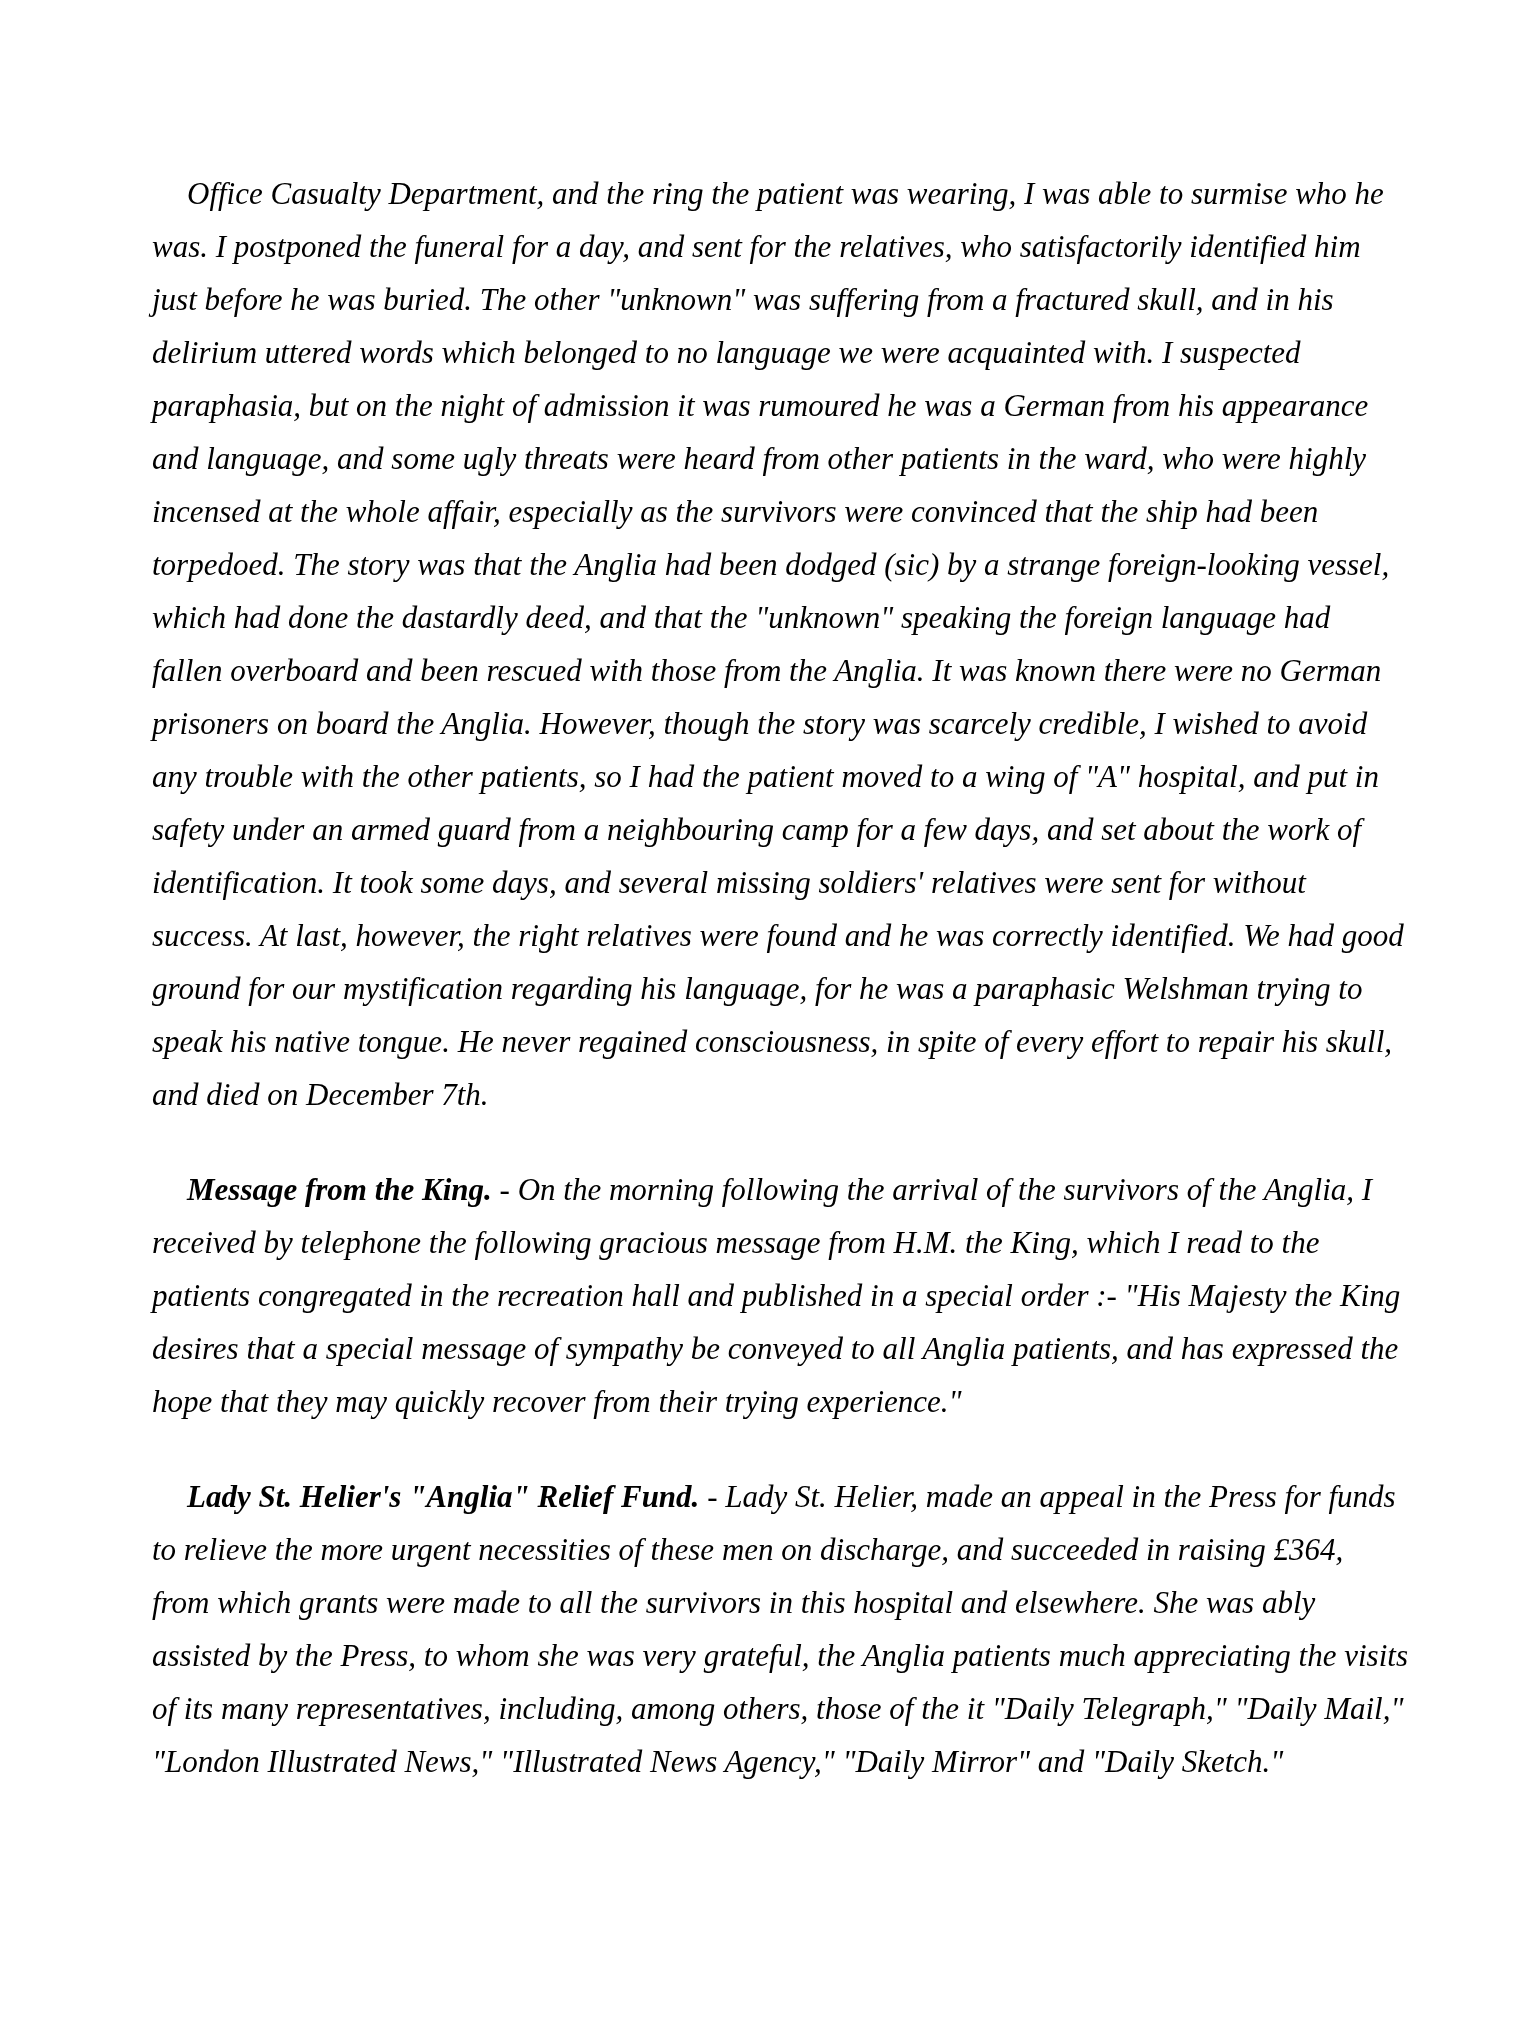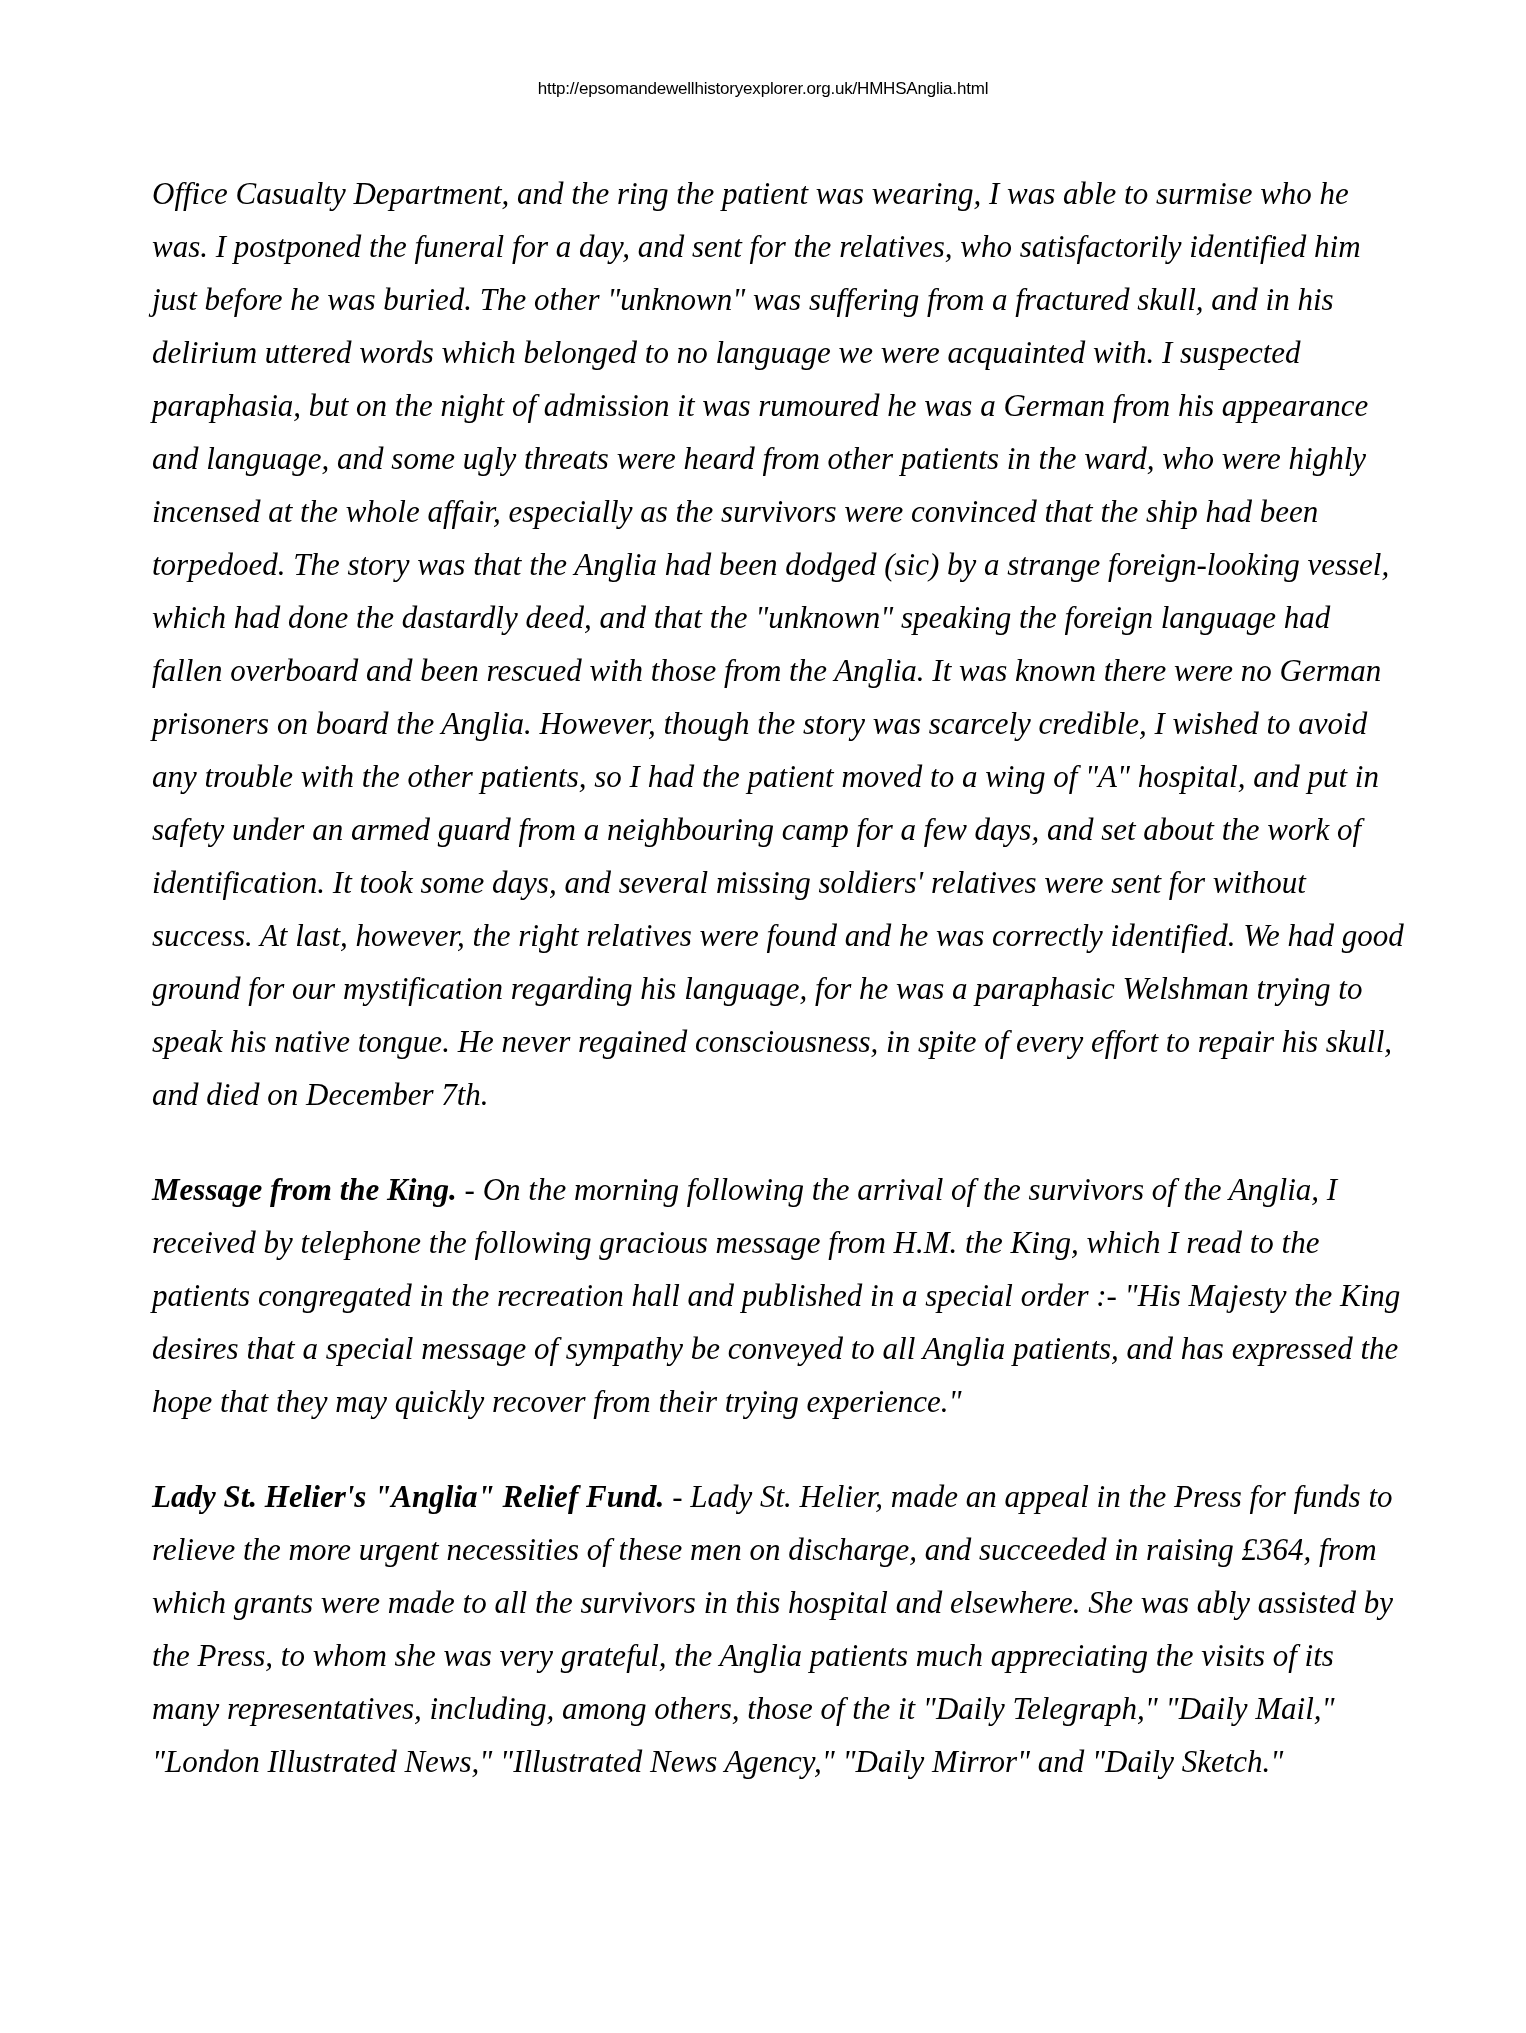--- a/index.html
+++ b/index.html
@@ -37,27 +37,27 @@
     line-height: 53px;
     text-align: left;
     color: #000000;
   }
   .para {
     margin: 0 0 42px 0;
     padding: 0;
   }
   .lead {
     font-weight: bold;
+    margin-left: 35px;
   }
 </style>
 </head>
 <body>
 
 <div class="page">
-  <div class="url-header">http://epsomandewellhistoryexplorer.org.uk/HMHSAnglia.html</div>
 
   <div class="content">
     <p class="para"><span class="lead"></span><span>Office Casualty Department, and the ring the patient was wearing, I was able to surmise who he was. I postponed the funeral for a day, and sent for the relatives, who satisfactorily identified him just before he was buried. The other "unknown" was suffering from a fractured skull, and in his delirium uttered words which belonged to no language we were acquainted with. I suspected paraphasia, but on the night of admission it was rumoured he was a German from his appearance and language, and some ugly threats were heard from other patients in the ward, who were highly incensed at the whole affair, especially as the survivors were convinced that the ship had been torpedoed. The story was that the Anglia had been dodged (sic) by a strange foreign-looking vessel, which had done the dastardly deed, and that the "unknown" speaking the foreign language had fallen overboard and been rescued with those from the Anglia. It was known there were no German prisoners on board the Anglia. However, though the story was scarcely credible, I wished to avoid any trouble with the other patients, so I had the patient moved to a wing of "A" hospital, and put in safety under an armed guard from a neighbouring camp for a few days, and set about the work of identification. It took some days, and several missing soldiers' relatives were sent for without success. At last, however, the right relatives were found and he was correctly identified. We had good ground for our mystification regarding his language, for he was a paraphasic Welshman trying to speak his native tongue. He never regained consciousness, in spite of every effort to repair his skull, and died on December 7th.</span></p>
 
     <p class="para"><span class="lead">Message from the King.</span><span> - On the morning following the arrival of the survivors of the Anglia, I received by telephone the following gracious message from H.M. the King, which I read to the patients congregated in the recreation hall and published in a special order :- "His Majesty the King desires that a special message of sympathy be conveyed to all Anglia patients, and has expressed the hope that they may quickly recover from their trying experience."</span></p>
 
     <p class="para"><span class="lead">Lady St. Helier's "Anglia" Relief Fund.</span><span> - Lady St. Helier, made an appeal in the Press for funds to relieve the more urgent necessities of these men on discharge, and succeeded in raising £364, from which grants were made to all the survivors in this hospital and elsewhere. She was ably assisted by the Press, to whom she was very grateful, the Anglia patients much appreciating the visits of its many representatives, including, among others, those of the it "Daily Telegraph," "Daily Mail," "London Illustrated News," "Illustrated News Agency," "Daily Mirror" and "Daily Sketch."</span></p>
   </div>
 </div>
 

